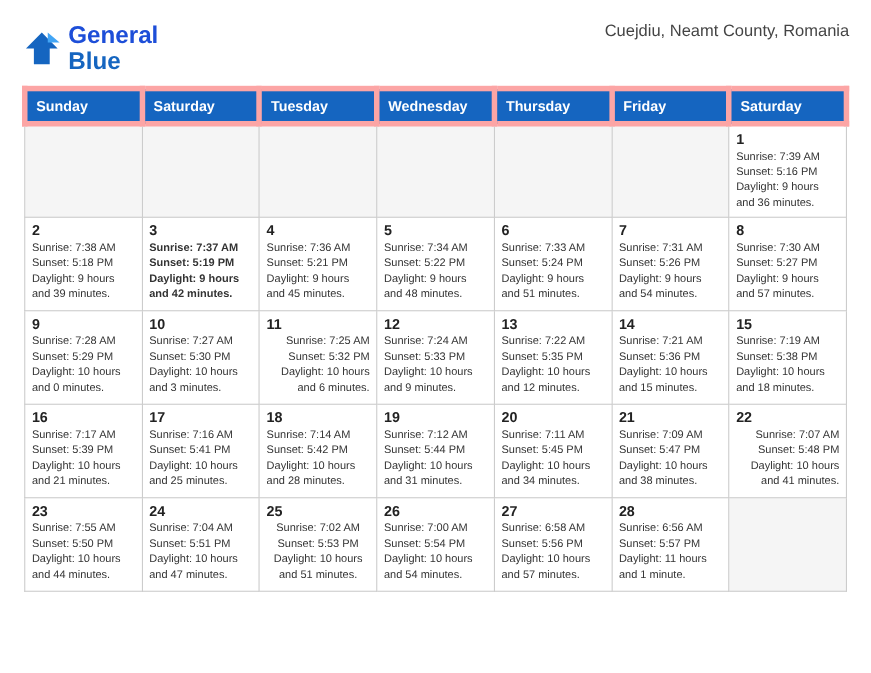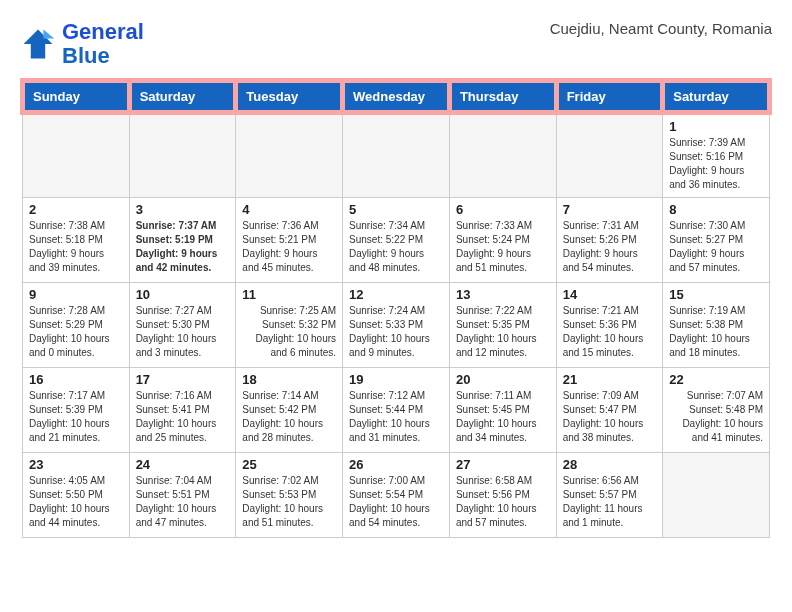--- a/index.html
+++ b/index.html
@@ -259,33 +259,33 @@
         <td>
           <span class="day-num">22</span>
           <div class="day-info" style="white-space: pre-line; text-align: right;">Sunrise: 7:07 AM
 Sunset: 5:48 PM
 Daylight: 10 hours and 41 minutes.</div>
         </td>
       </tr>
       <tr>
         <td>
           <span class="day-num">23</span>
-          <div class="day-info" style="white-space: pre-line;">Sunrise: 4:05 AM
+          <div class="day-info" style="white-space: pre-line;">Sunrise: 7:55 AM
 Sunset: 5:50 PM
 Daylight: 10 hours and 44 minutes.</div>
         </td>
         <td>
           <span class="day-num">24</span>
           <div class="day-info" style="white-space: pre-line;">Sunrise: 7:04 AM
 Sunset: 5:51 PM
 Daylight: 10 hours and 47 minutes.</div>
         </td>
         <td>
           <span class="day-num">25</span>
-          <div class="day-info" style="white-space: pre-line;">Sunrise: 7:02 AM
+          <div class="day-info" style="white-space: pre-line; text-align: center;">Sunrise: 7:02 AM
 Sunset: 5:53 PM
 Daylight: 10 hours and 51 minutes.</div>
         </td>
         <td>
           <span class="day-num">26</span>
           <div class="day-info" style="white-space: pre-line;">Sunrise: 7:00 AM
 Sunset: 5:54 PM
 Daylight: 10 hours and 54 minutes.</div>
         </td>
         <td>

